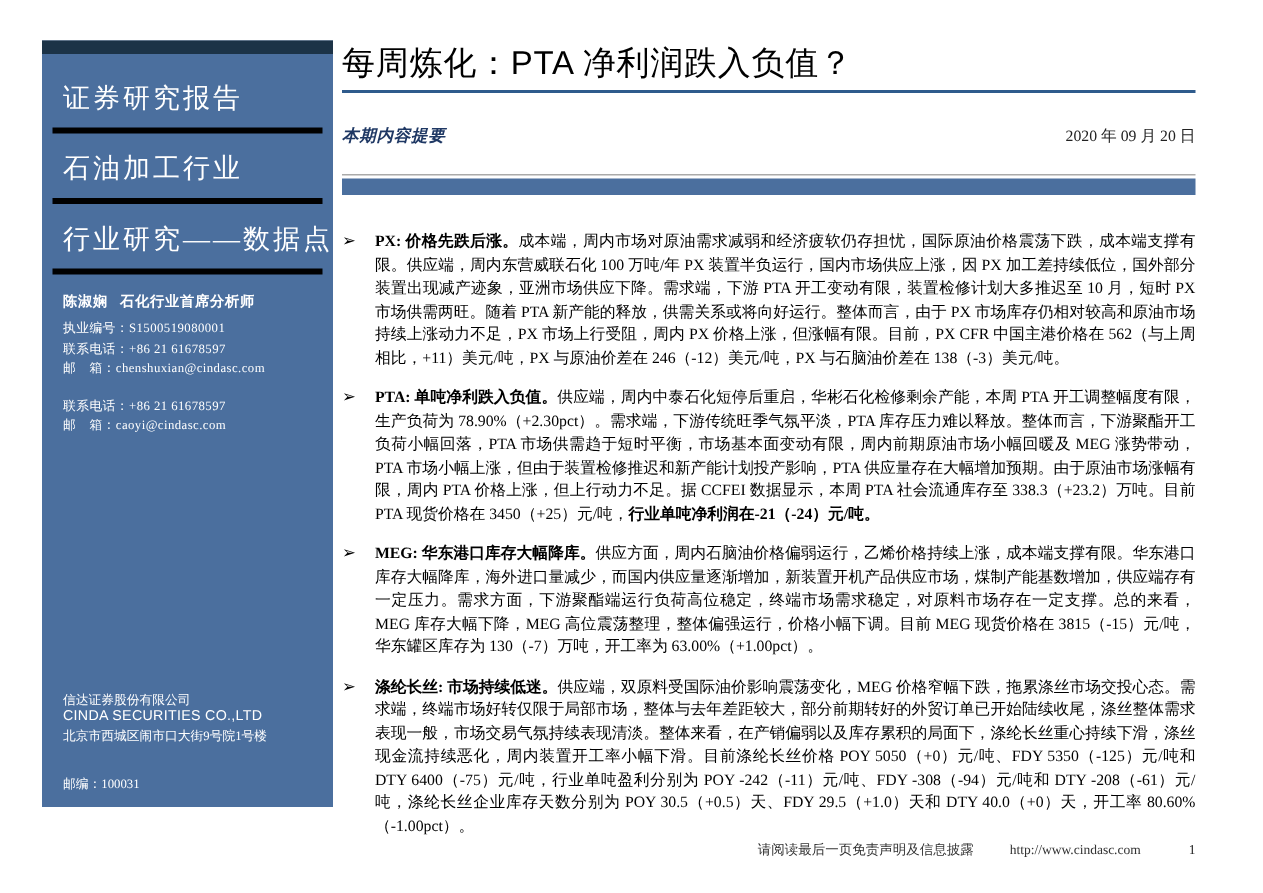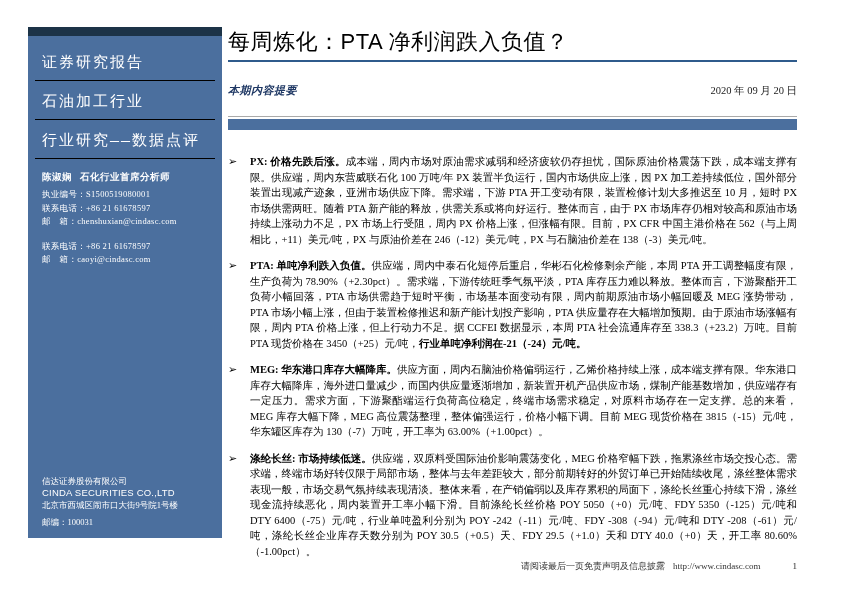--- a/index.html
+++ b/index.html
@@ -11,31 +11,31 @@
   *{margin:0;padding:0;box-sizing:border-box;}
   html,body{background:#ffffff;}
   body{font-family:"Liberation Serif","DejaVu Serif",serif;color:#000;}
   .page{position:relative;width:842px;height:595px;background:#fff;overflow:hidden;}
 
   
   .sidebar{position:absolute;left:28px;top:27px;width:194px;height:511px;
     background:var(--sidebar-blue,#4b6f9e);color:#fff;}
   .sidebar-strip{height:9px;background:var(--sidebar-top-strip,#1c3347);}
   .sidebar-inner{padding:6px 7px 0 7px;position:relative;height:502px;}
-  .sb-header{font-family:Liberation Mono, monospace;
-    font-size:15px;letter-spacing:2px;white-space:nowrap;
-    padding:11px 7px 8px 7px;border-bottom:1px solid #000000;}
+  .sb-header{font-family:Liberation Serif, serif;
+    font-size:18px;letter-spacing:2px;white-space:nowrap;
+    padding:11px 7px 8px 7px;border-bottom:4px solid #000000;}
   .analysts{padding:12px 7px 0 7px;}
   .analyst{margin-bottom:11px;}
   .a-name{font-weight:bold;font-size:9.5px;margin-bottom:4px;letter-spacing:.5px;}
   .a-name .a-title{margin-left:8px;}
   .a-line{font-size:8.5px;line-height:13.5px;letter-spacing:.3px;}
   .company{position:absolute;left:14px;right:8px;bottom:10px;font-size:8.5px;line-height:12px;}
   .c-en{font-family:"Liberation Sans","DejaVu Sans",sans-serif;font-size:9.5px;letter-spacing:.2px;}
-  .c-post{margin-top:5px;font-family:Liberation Serif, serif;}
+  .c-post{margin-top:20px;font-family:Liberation Serif, serif;}
 
   
   .main{position:absolute;left:228px;top:0;width:569px;}
   h1.title{font-family:"Liberation Sans","DejaVu Sans",sans-serif;
     font-weight:normal;font-size:22px;line-height:22px;margin-top:31px;letter-spacing:.5px;}
   .title-rule{border-bottom:2px solid var(--title-rule,#2f5b8c);margin-top:7px;}
   .section-row{display:flex;justify-content:space-between;align-items:flex-end;
     margin-top:21px;padding-bottom:18px;border-bottom:1px solid #aaa;}
   .section-label{font-weight:bold;font-style:italic;font-size:11px;
     color:var(--accent-navy,#1f3864);letter-spacing:.5px;}
@@ -45,21 +45,21 @@
   .bullets{margin-top:24px;}
   .bullet{display:flex;margin-bottom:11px;}
   .marker{flex:0 0 22px;font-size:11px;line-height:15.5px;color:#000;}
   .btext{flex:1;font-size:10.5px;line-height:15.5px;text-align:justify;}
   .btext .lead{font-weight:bold;}
   .btext .emph{font-weight:bold;}
 
   
   .footer{position:absolute;right:45px;bottom:22px;font-size:9px;color:#333;
     display:flex;align-items:baseline;}
-  .footer-url{color:#333;text-decoration:none;margin-left:8px;text-align:center;}
+  .footer-url{color:#333;text-decoration:none;margin-left:24px;text-align:center;}
   .pagenum{margin-left:32px;color:#222;}
 </style>
 </head>
 <body>
 
 <div class="page">
 
   <aside class="sidebar">
     <div class="sidebar-strip"></div>
     <div class="sidebar-inner">

